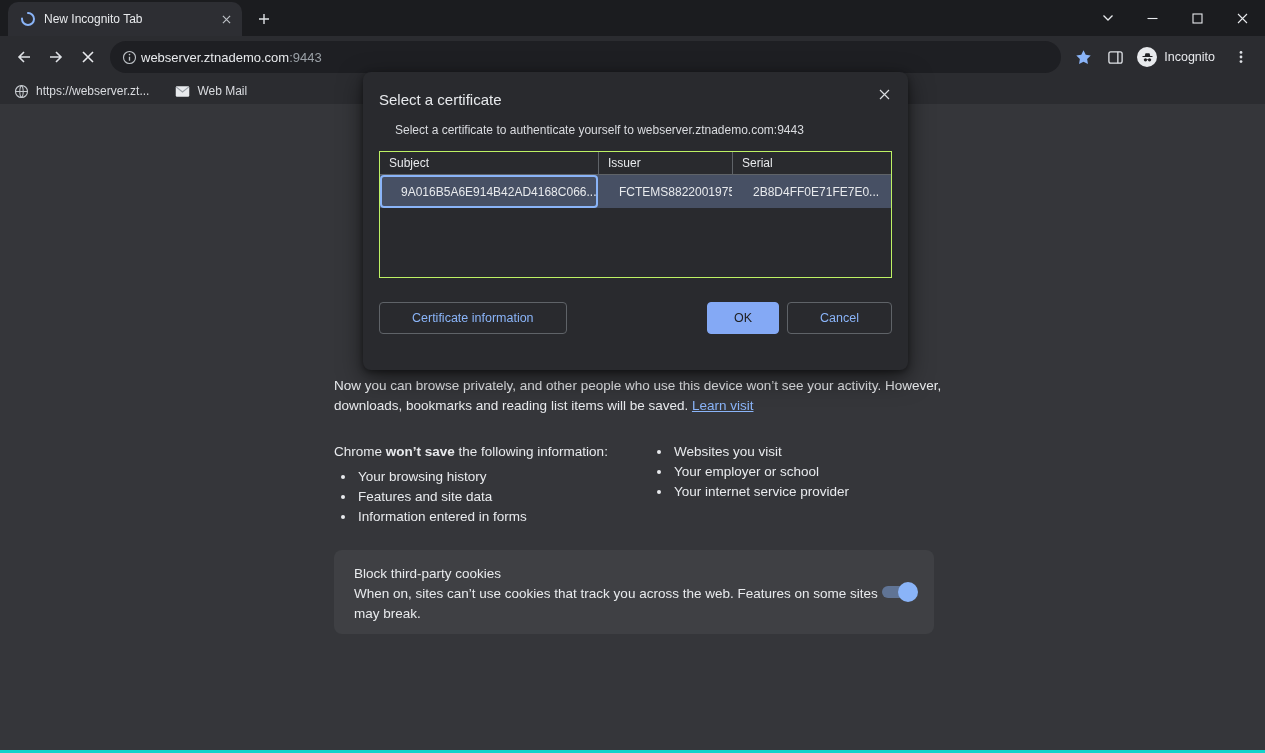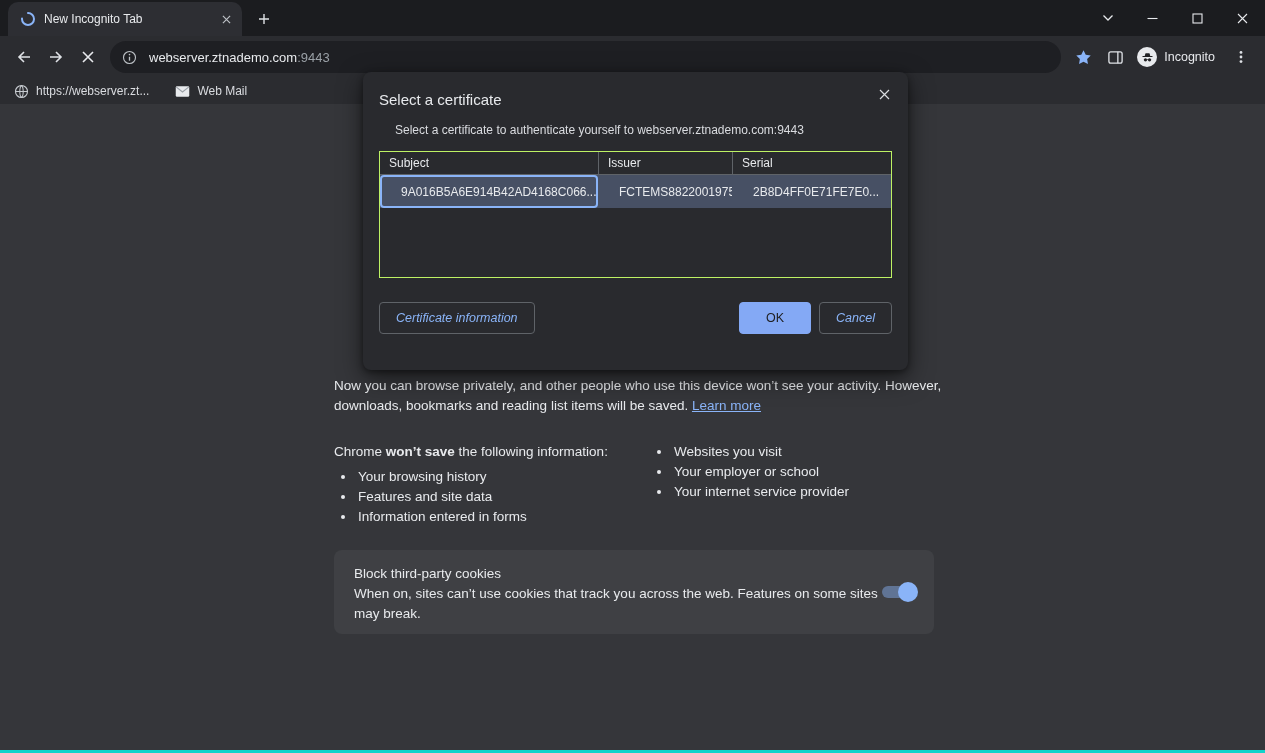--- a/index.html
+++ b/index.html
@@ -12,21 +12,21 @@
   .tab-title { flex: 1; font-size: 12px; color: #e8eaed; white-space: nowrap; overflow: hidden; }
   .tab-close { width: 16px; height: 16px; display: flex; align-items: center; justify-content: center; border-radius: 50%; color: #bdc1c6; cursor: pointer; }
   .newtab { width: 28px; height: 28px; margin: 0 0 3px 8px; display: flex; align-items: center; justify-content: center; border-radius: 50%; color: #dfe2e6; cursor: pointer; }
   .winctl { position: absolute; right: 0; top: 0; height: 36px; display: flex; }
   .winbtn { width: 45px; height: 36px; display: flex; align-items: center; justify-content: center; color: #e8eaed; cursor: pointer; }
   .winbtn svg { display: block; }
 
   
   .toolbar { height: 42px; background: #2b2c30; display: flex; align-items: center; padding: 0 8px; }
   .navbtn { width: 32px; height: 32px; border-radius: 50%; display: flex; align-items: center; justify-content: center; color: #dfe2e6; cursor: pointer; flex: 0 0 auto; }
-  .omnibox { flex: 1; height: 32px; margin: 0 6px; background: #1e1f23; border-radius: 16px; display: flex; align-items: center; padding: 0 12px; gap: 12px; cursor: text; min-width: 0; }
+  .omnibox { flex: 1; height: 32px; margin: 0 6px; background: #1e1f23; border-radius: 16px; display: flex; align-items: center; padding: 0 12px; gap: 4px; cursor: text; min-width: 0; }
   .url { font-size: 13px; color: #e8eaed; white-space: nowrap; overflow: hidden; }
   .url .port { color: #9aa0a6; }
   .incog-badge { display: flex; align-items: center; gap: 7px; padding: 4px 10px 4px 6px; border-radius: 16px; color: #e8eaed; font-size: 12.5px; cursor: pointer; flex: 0 0 auto; }
   .incog-circle { width: 20px; height: 20px; border-radius: 50%; background: #e8eaed; display: flex; align-items: center; justify-content: center; }
 
   
   .bookmarks { height: 26px; background: #2b2c30; display: flex; align-items: center; padding: 0 14px; gap: 26px; }
   .bm-item { display: flex; align-items: center; gap: 7px; font-size: 12px; color: #dadce0; cursor: pointer; white-space: nowrap; }
 
   
@@ -53,21 +53,21 @@
   .dlg-sub { font-size: 12px; line-height: 16px; color: #dadce0; margin-bottom: 13px; margin-left: 16px; }
   .cert-table { border: 1px solid #bef264; height: 127px; overflow: hidden; }
   .cert-head { display: grid; grid-template-columns: 218px 134px 1fr; height: 23px; border-bottom: 1px solid #5f6368; align-items: center; font-size: 12px; color: #e8eaed; }
   .cert-head .hcell { padding-left: 9px; height: 100%; display: flex; align-items: center; }
   .cert-head .hcell + .hcell { border-left: 1px solid #5f6368; }
   .cert-row { display: grid; grid-template-columns: 218px 134px 1fr; height: 33px; align-items: stretch; background: #475064; font-size: 12px; cursor: pointer; }
   .cert-row .cell { display: flex; align-items: center; padding-left: 21px; overflow: hidden; white-space: nowrap; }
   .cert-row .cell.focused { box-shadow: inset 0 0 0 2px #8ab4f8; border-radius: 4px; }
   .dlg-actions { display: flex; align-items: center; margin-top: 24px; gap: 8px; }
   .btn { height: 32px; border-radius: 4px; font-size: 12.5px; font-weight: 500; font-family: inherit; display: flex; align-items: center; justify-content: center; cursor: pointer; }
-  .btn-outline { background: transparent; border: 1px solid #5f6368; color: #8ab4f8; padding: 0 16px; font-style: italic; }
+  .btn-outline { background: transparent; border: 1px solid #5f6368; color: #8ab4f8; padding: 0 32px; }
   .btn-primary { background: #84a9f5; border: 1px solid #84a9f5; color: #202124; padding: 0 26px; }
   .spacer { flex: 1; }
 
   .bottom-strip { position: absolute; left: 0; right: 0; bottom: 0; height: 3px; background: #12d3cb; z-index: 30; }
 </style>
 </head>
 <body>
 
 <div class="browser">
 
@@ -187,21 +187,21 @@
           <rect x="0.8" y="0.8" width="14.4" height="11.4" rx="1.4" fill="#e8eaed"></rect>
           <path d="M1.2 1.6 L8 7 L14.8 1.6" fill="none" stroke="#9aa0a6" stroke-width="1.2"></path>
         </svg>
       <span>Web Mail</span>
     </div>
   </div>
 
   <div class="page">
     <div class="intro">
       <span>Now you can browse privately, and other people who use this device won’t see your activity. However, downloads, bookmarks and reading list items will be saved.</span>
-      <a>Learn more</a>
+      <a>Learn visit</a>
     </div>
 
     <div class="cols">
       <div class="col-left">
         <div class="col-head"><span>Chrome </span><b>won’t save</b><span> the following information:</span></div>
         <ul>
           <li>Your browsing history</li>
           <li>Features and site data</li>
           <li>Information entered in forms</li>
         </ul>

